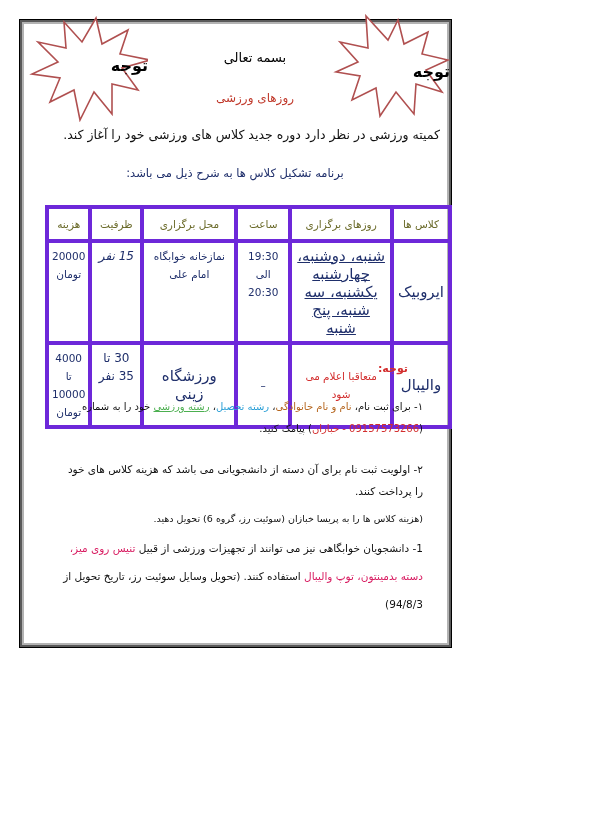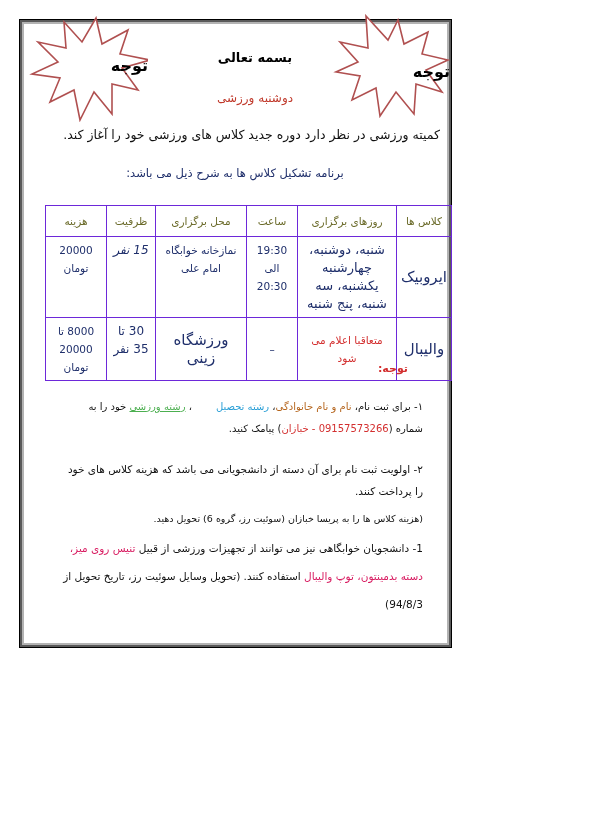--- a/index.html
+++ b/index.html
@@ -13,58 +13,58 @@
     background: #fff;
   }
   .star { position: absolute; }
   .star svg { display: block; }
   .star-label {
     position: absolute; left: 0; right: 0; text-align: right;
     font-family: "DejaVu Sans", sans-serif; font-weight: bold; font-size: 16px; color: #000;
   }
   .title-basmala {
     position: absolute; left: 190px; width: 130px; top: 50px; text-align: center;
-    font-weight: bold; font-size: 13px; color: #000; direction: rtl;
+    font-weight: normal; font-size: 13px; color: #000; direction: rtl;
   }
   .title-notice {
     position: absolute; left: 190px; width: 130px; top: 91px; text-align: center;
     font-size: 12px; color: #c0392b; direction: rtl;
   }
   .intro {
     position: absolute; left: 50px; width: 390px; top: 127px; text-align: right;
     font-size: 12.5px; color: #111; direction: rtl;
   }
   .schedule-heading {
     position: absolute; left: 100px; width: 270px; top: 166px; text-align: center;
     font-size: 11.5px; color: #1f2f6b; direction: rtl;
   }
   table.schedule {
     position: absolute; left: 45px; top: 205px; width: 407px;
     border-collapse: collapse; direction: rtl; font-size: 10.5px;
   }
   table.schedule th, table.schedule td {
-    border: 1px solid #6d28d9; text-align: center; vertical-align: top; padding: 4px 3px;
+    border: 4px solid #6d28d9; text-align: center; vertical-align: top; padding: 4px 3px;
   }
   table.schedule th { height: 22px; vertical-align: middle; font-weight: normal; color: #6b6b2a; }
   table.schedule td { color: #1f2f6b; line-height: 18px; }
   .row1 td { height: 53px; }
   .row2 td { height: 45px; }
   .class-name { font-size: 15px; vertical-align: middle !important; margin-top: 20px; }
   .red-text { color: #d32f2f !important; font-weight: normal; }
-  .days { font-size: 13px; line-height: 17px; }
+  .days { font-size: 15px; line-height: 17px; text-decoration: underline; }
   .notes-title {
     position: absolute; left: 350px; width: 58px; top: 362px; text-align: right;
     font-size: 11px; color: #d32f2f; direction: rtl; font-weight: bold;
   }
   .note {
     position: absolute; left: 58px; width: 365px; text-align: right;
     font-size: 10.5px; color: #111; direction: rtl; line-height: 22px;
   }
   .c-brown { color: #b5651d; }
-  .c-blue { color: #2a9fd6; margin-left: 24px; }
+  .c-blue { color: #2a9fd6; }
   .c-green { color: #4caf50; text-decoration: underline; }
   .c-red { color: #d32f2f; }
   .c-magenta { color: #d81b60; }
 </style>
 </head>
 <body>
 
 <div class="page-frame"></div>
 
 <div class="star" style="left:28px; top:16px; width:120px; height:106px;">
@@ -75,21 +75,21 @@
 </div>
 
 <div class="star" style="left:330px; top:14px; width:120px; height:106px;">
   <svg width="120" height="106" viewBox="0 0 120 106">
     <polygon points="36,2 58,26 68,6 74,30 98,18 92,40 118,46 96,56 112,78 86,70 84,100 66,78 50,102 46,74 22,86 30,62 6,58 28,48 10,28 38,34" fill="#fff" stroke="#b05050" stroke-width="1.6"></polygon>
   </svg>
   <div class="star-label" style="top:48px;">توجه</div>
 </div>
 
 <div class="title-basmala">بسمه تعالی</div>
-<div class="title-notice">دوشنبه ورزشی</div>
+<div class="title-notice">روزهای ورزشی</div>
 
 <div class="intro">کمیته ورزشی در نظر دارد دوره جدید کلاس های ورزشی خود را آغاز کند.</div>
 <div class="schedule-heading">برنامه تشکیل کلاس ها به شرح ذیل می باشد:</div>
 
 <table class="schedule">
   <thead>
     <tr>
       <th style="width:48px;">کلاس ها</th>
       <th style="width:92px;">روزهای برگزاری</th>
       <th style="width:44px;">ساعت</th>
@@ -106,21 +106,21 @@
       <td>نمازخانه خوابگاه امام علی</td>
       <td style="font-size:12px;font-style:italic;">15 نفر</td>
       <td>20000 تومان</td>
     </tr>
     <tr class="row2">
       <td class="class-name">والیبال</td>
       <td class="red-text" style="vertical-align:middle;">متعاقبا اعلام می شود</td>
       <td style="vertical-align:middle;">–</td>
       <td style="vertical-align:middle; font-size:15px;">ورزشگاه زینی</td>
       <td style="font-size:12px;">30 تا 35 نفر</td>
-      <td>8000 تا 20000 تومان</td>
+      <td>4000 تا 10000 تومان</td>
     </tr>
   </tbody>
 </table>
 
 <div class="notes-title">توجه:</div>
 
 <div class="note" style="top:396px; font-size:10px;">
   <span>۱- برای ثبت نام،</span>
   <span class="c-brown">نام و نام خانوادگی</span><span>،</span>
   <span class="c-blue">رشته تحصیل</span><span>،</span>

